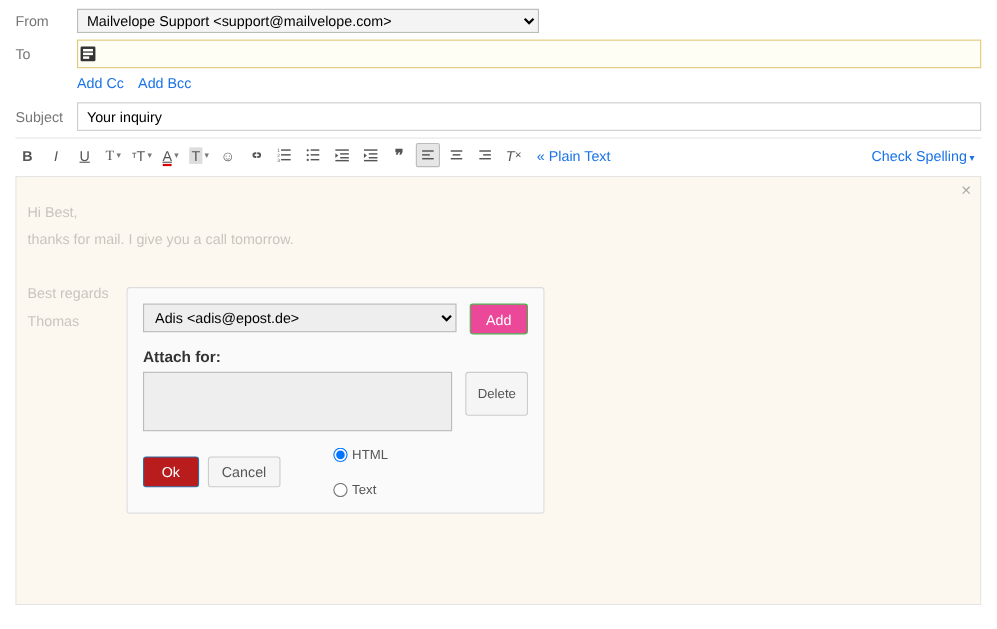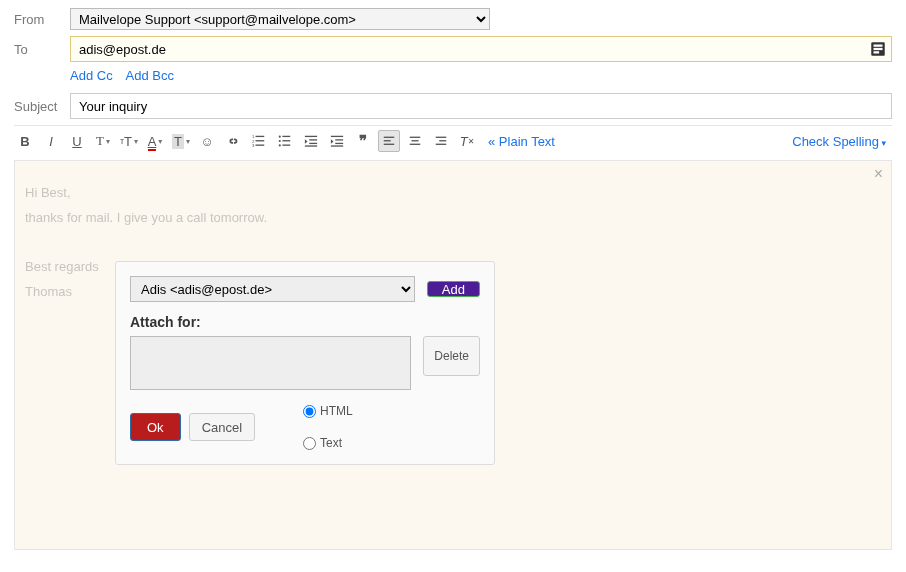--- a/index.html
+++ b/index.html
@@ -145,36 +145,35 @@
       top: 100px;
       width: 380px;
       background: #fafafa;
       border: 1px solid #ddd;
       border-radius: 3px;
       padding: 14px;
     }
     .enc-row1 {
       display: flex;
       gap: 12px;
-      align-items: center;
       margin-bottom: 12px;
     }
     .enc-select {
       flex: 1;
       height: 26px;
       border: 1px solid #bbb;
       background: #eee;
       font-size: 13px;
       padding: 0 6px;
     }
     .btn-add {
-      background: #4c1d95;
+      background: #ec4899;
       color: #fff;
       border: 1px solid #4cae4c;
-      height: 16px;
+      height: 28px;
       padding: 0 14px;
       font-size: 13px;
       border-radius: 3px;
       cursor: pointer;
     }
     .enc-label {
       font-weight: bold;
       font-size: 14px;
       margin-bottom: 6px;
     }
@@ -249,21 +248,20 @@
       <select class="from-select">
         <option>Mailvelope Support &lt;support@mailvelope.com&gt;</option>
       </select>
     </div>
   </div>
 
   <div class="field-row">
     <div class="field-label">To</div>
     <div class="field-content">
       <div class="to-wrap">
-        <input class="to-input" value="adis@epost.de" style="">
         <span class="to-icon">
           <svg viewBox="0 0 16 16">
               <rect x="2" y="2" width="12" height="12" fill="#333" rx="1"></rect>
               <rect x="4" y="4" width="8" height="2" fill="#fff"></rect>
               <rect x="4" y="7" width="8" height="2" fill="#fff"></rect>
               <rect x="4" y="10" width="5" height="2" fill="#fff"></rect>
             </svg>
         </span>
       </div>
     </div>

